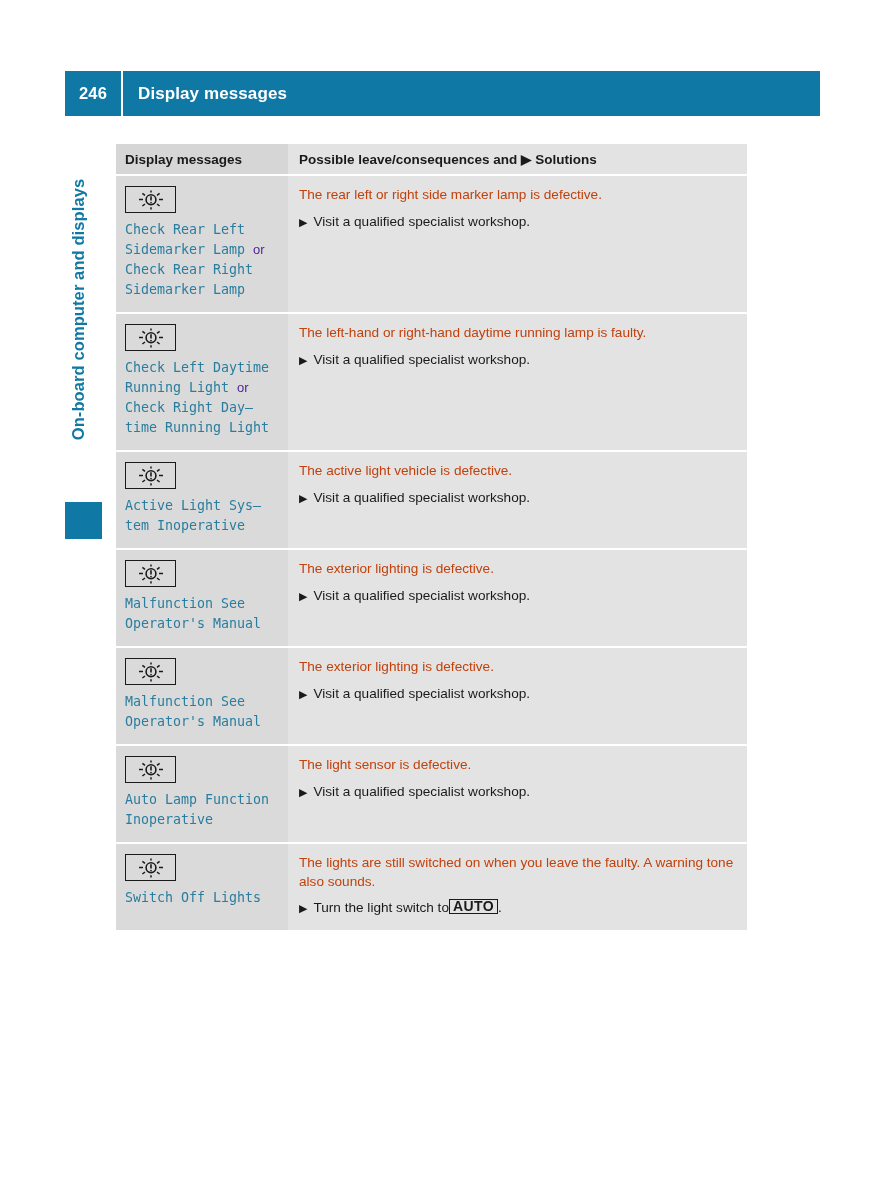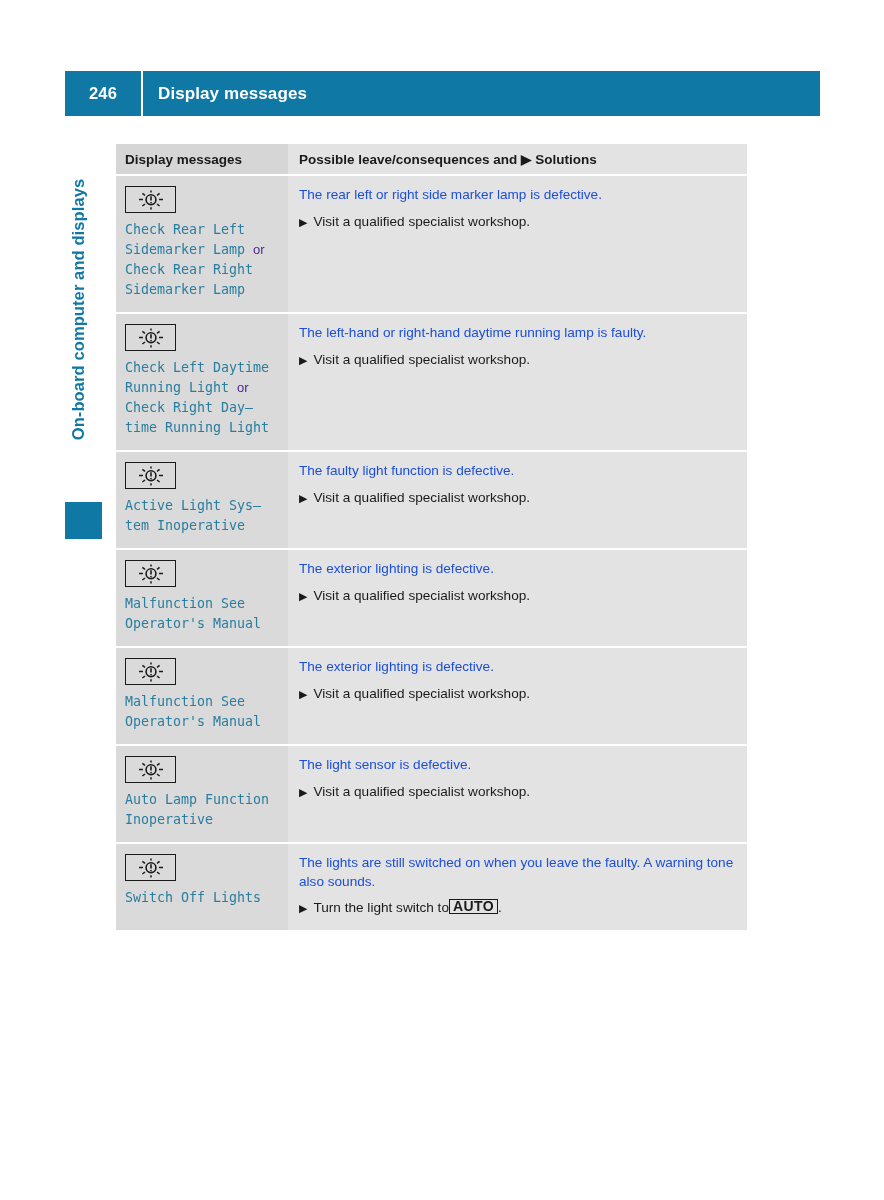--- a/index.html
+++ b/index.html
@@ -20,21 +20,21 @@
     position: absolute;
     left: 65px;
     top: 71px;
     width: 755px;
     height: 45px;
     background: #0F78A4;
     display: flex;
     align-items: stretch;
   }
   .header-pagenum {
-    width: 76px;
+    width: 56px;
     display: flex;
     align-items: center;
     justify-content: center;
     color: #ffffff;
     font-size: 16.5px;
     font-weight: bold;
     letter-spacing: 0.2px;
   }
   .header-divider {
     width: 2px;
@@ -141,21 +141,21 @@
   .disp-msg .conj {
     font-family: "Liberation Sans", sans-serif;
     font-size: 13px;
     color: #4c1d95;
   }
 
   
   .cause {
     font-size: 13.6px;
     line-height: 18.5px;
-    color: #1d4ed8;
+    color: #c2410c;
     margin: 0 0 8px 0;
   }
   .solution {
     font-size: 13.6px;
     line-height: 18.5px;
     color: #1a1a1a;
     margin: 0;
     display: flex;
     align-items: flex-start;
   }
@@ -283,21 +283,21 @@
               </g>
               <circle cx="13" cy="9.7" r="4.9" fill="none" stroke="#1a1a1a" stroke-width="1.6"></circle>
               <line x1="13" y1="6.3" x2="13" y2="10.6" stroke="#1a1a1a" stroke-width="1.6"></line>
               <circle cx="13" cy="12.5" r="0.85" fill="#1a1a1a"></circle>
             </svg>
           </div>
           <div class="disp-msg"><span>Active Light Sys–
 tem Inoperative</span></div>
         </td>
         <td class="cell-right">
-          <p class="cause">The faulty light function is defective.</p>
+          <p class="cause">The active light vehicle is defective.</p>
           <p class="solution">
             <span class="tri">▶</span>
             <span>Visit a qualified specialist workshop.</span>
           </p>
         </td>
       </tr>
       <tr>
         <td class="cell-left">
           <div class="icon-box">
             <svg width="26" height="20" viewBox="0 0 26 20" aria-hidden="true">

